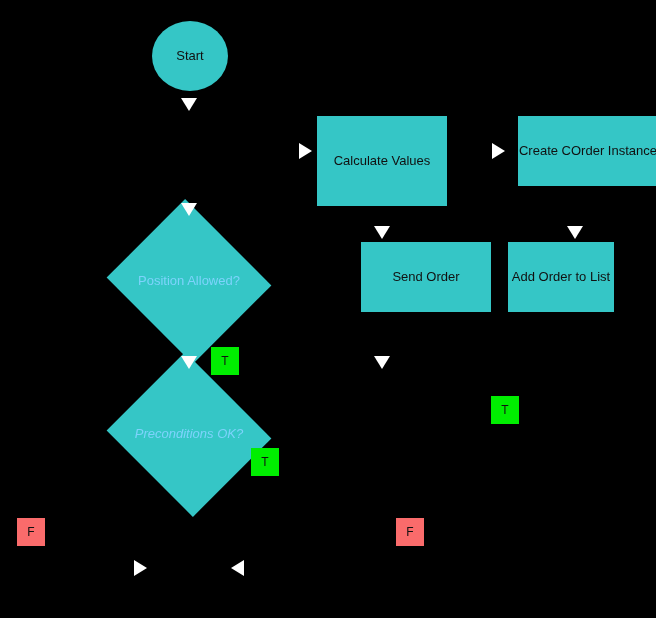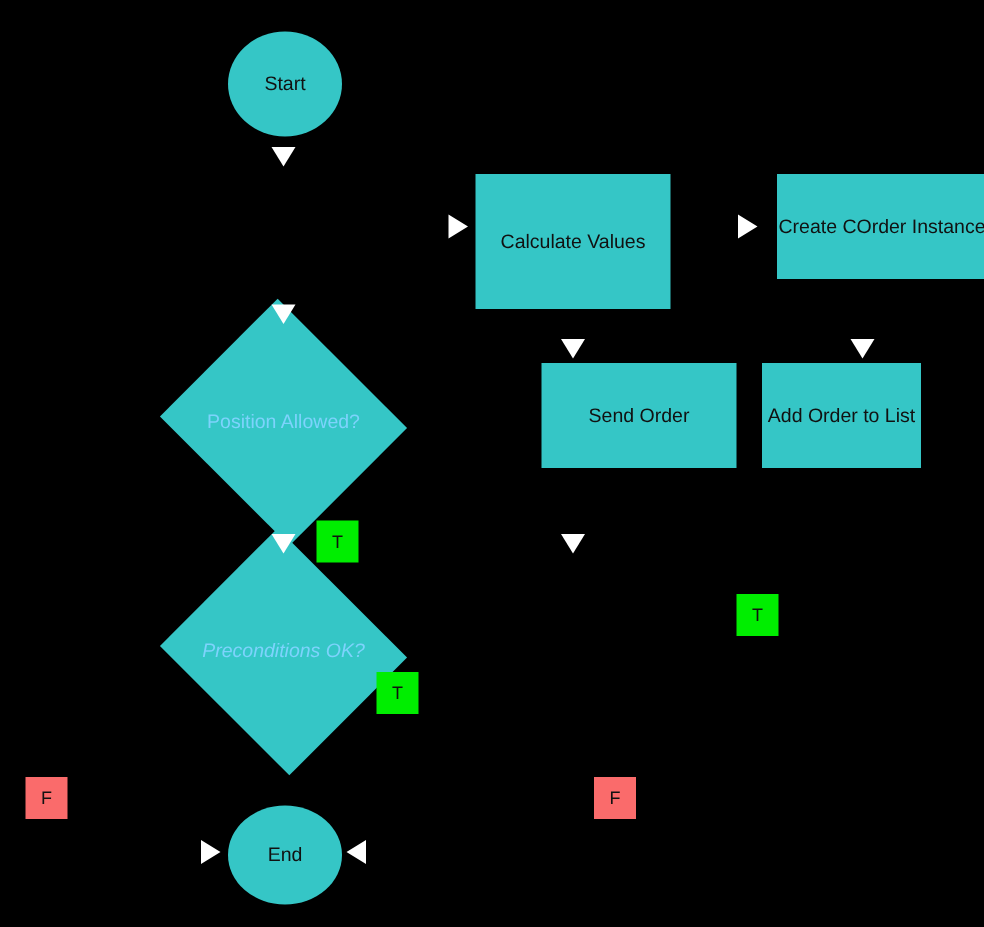--- a/index.html
+++ b/index.html
@@ -129,23 +129,20 @@
   <div class="node process" style="left:508px; top:242px; width:106px; height:70px;">
     <span>Add Order to List</span>
   </div>
 
   <div class="node decision-wrap" style="left:128px; top:379px; width:122px; height:111px;font-style:italic;">
     <div class="diamond-shape"></div>
     <span class="diamond-label">Preconditions OK?</span>
   </div>
 
 
-  <div class="node terminator" style="left:152px; top:537px; width:76px; height:66px;">
-    <span>End</span>
-  </div>
 
   <div class="badge true-badge" style="left:211px; top:347px; width:28px; height:28px;">
     <span>T</span>
   </div>
 
   <div class="badge true-badge" style="left:251px; top:448px; width:28px; height:28px;">
     <span>T</span>
   </div>
 
   <div class="badge true-badge" style="left:491px; top:396px; width:28px; height:28px;">

